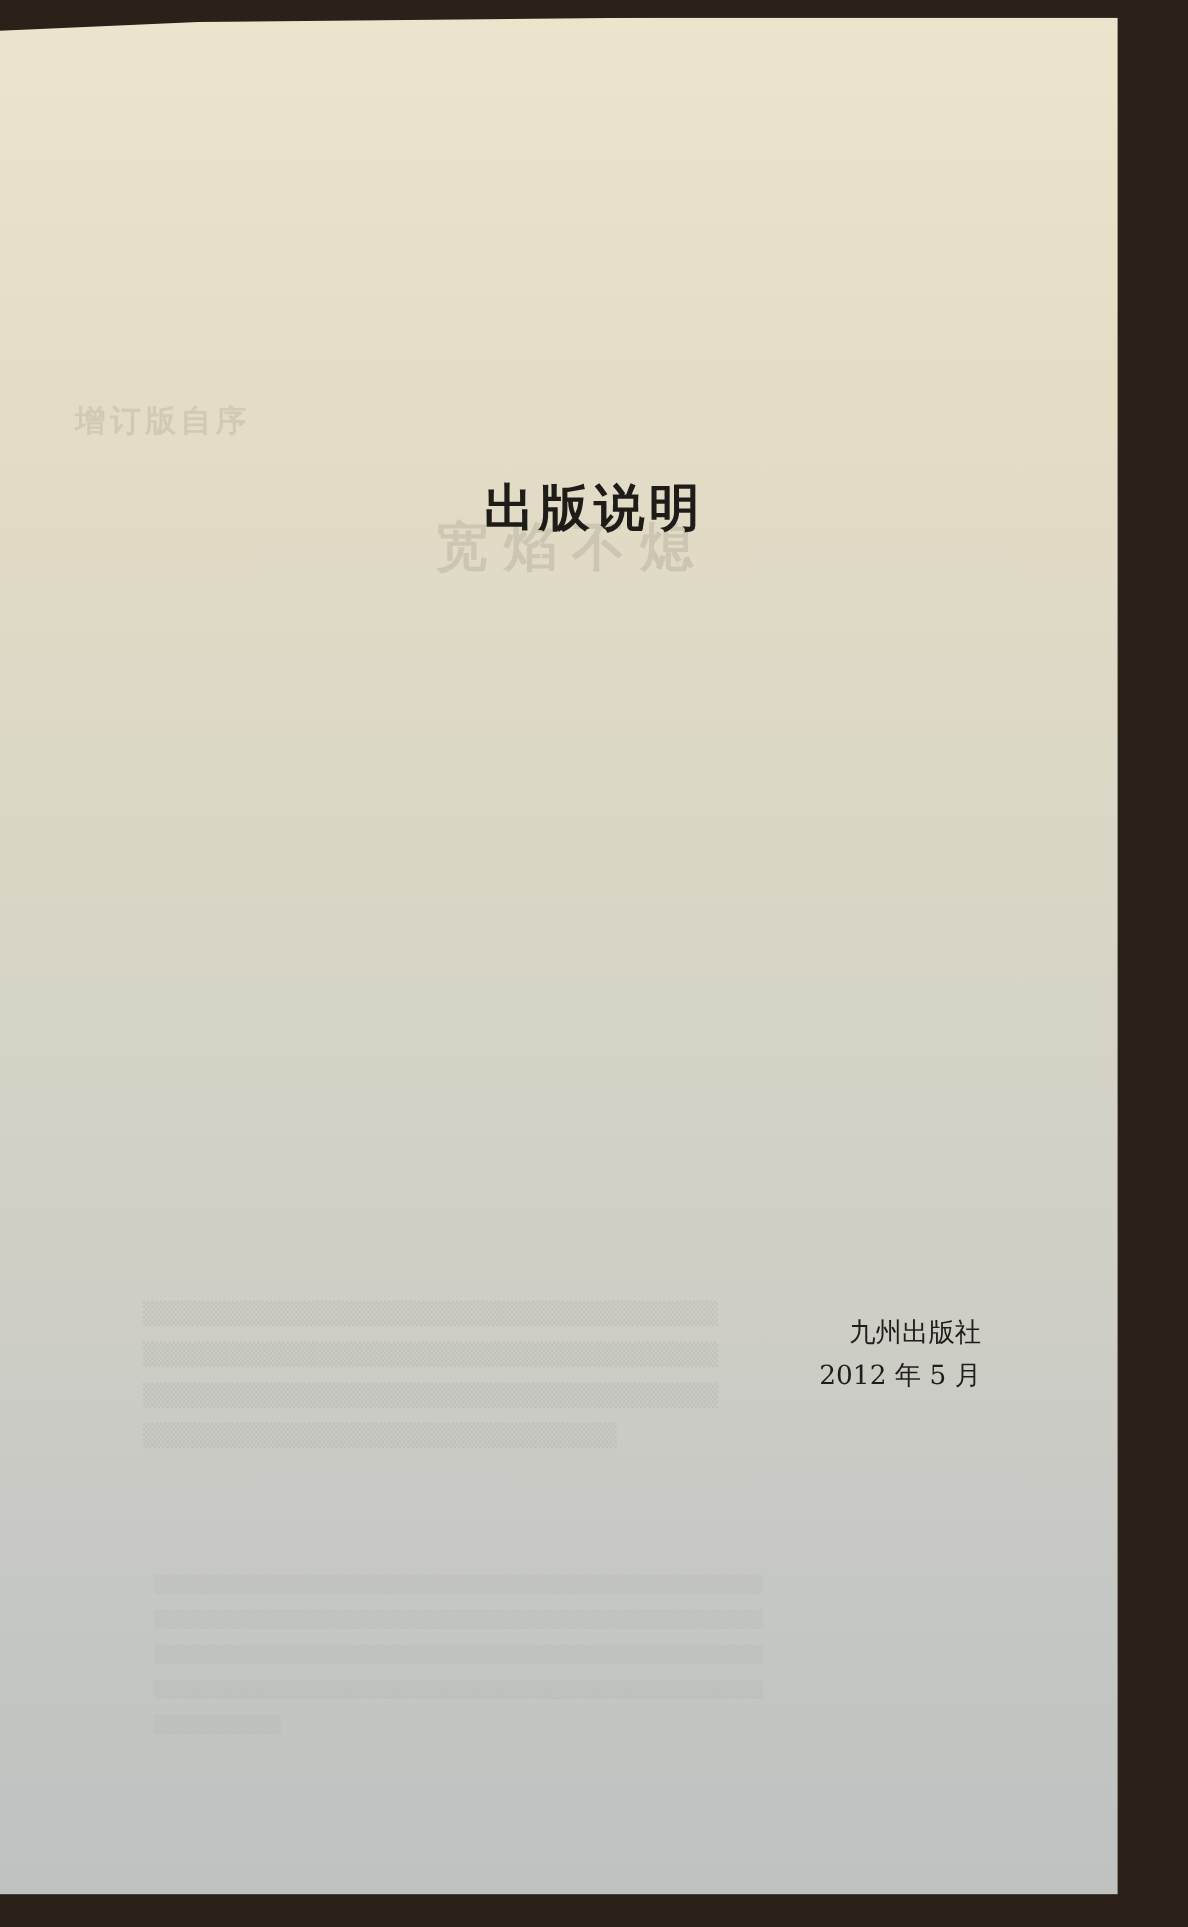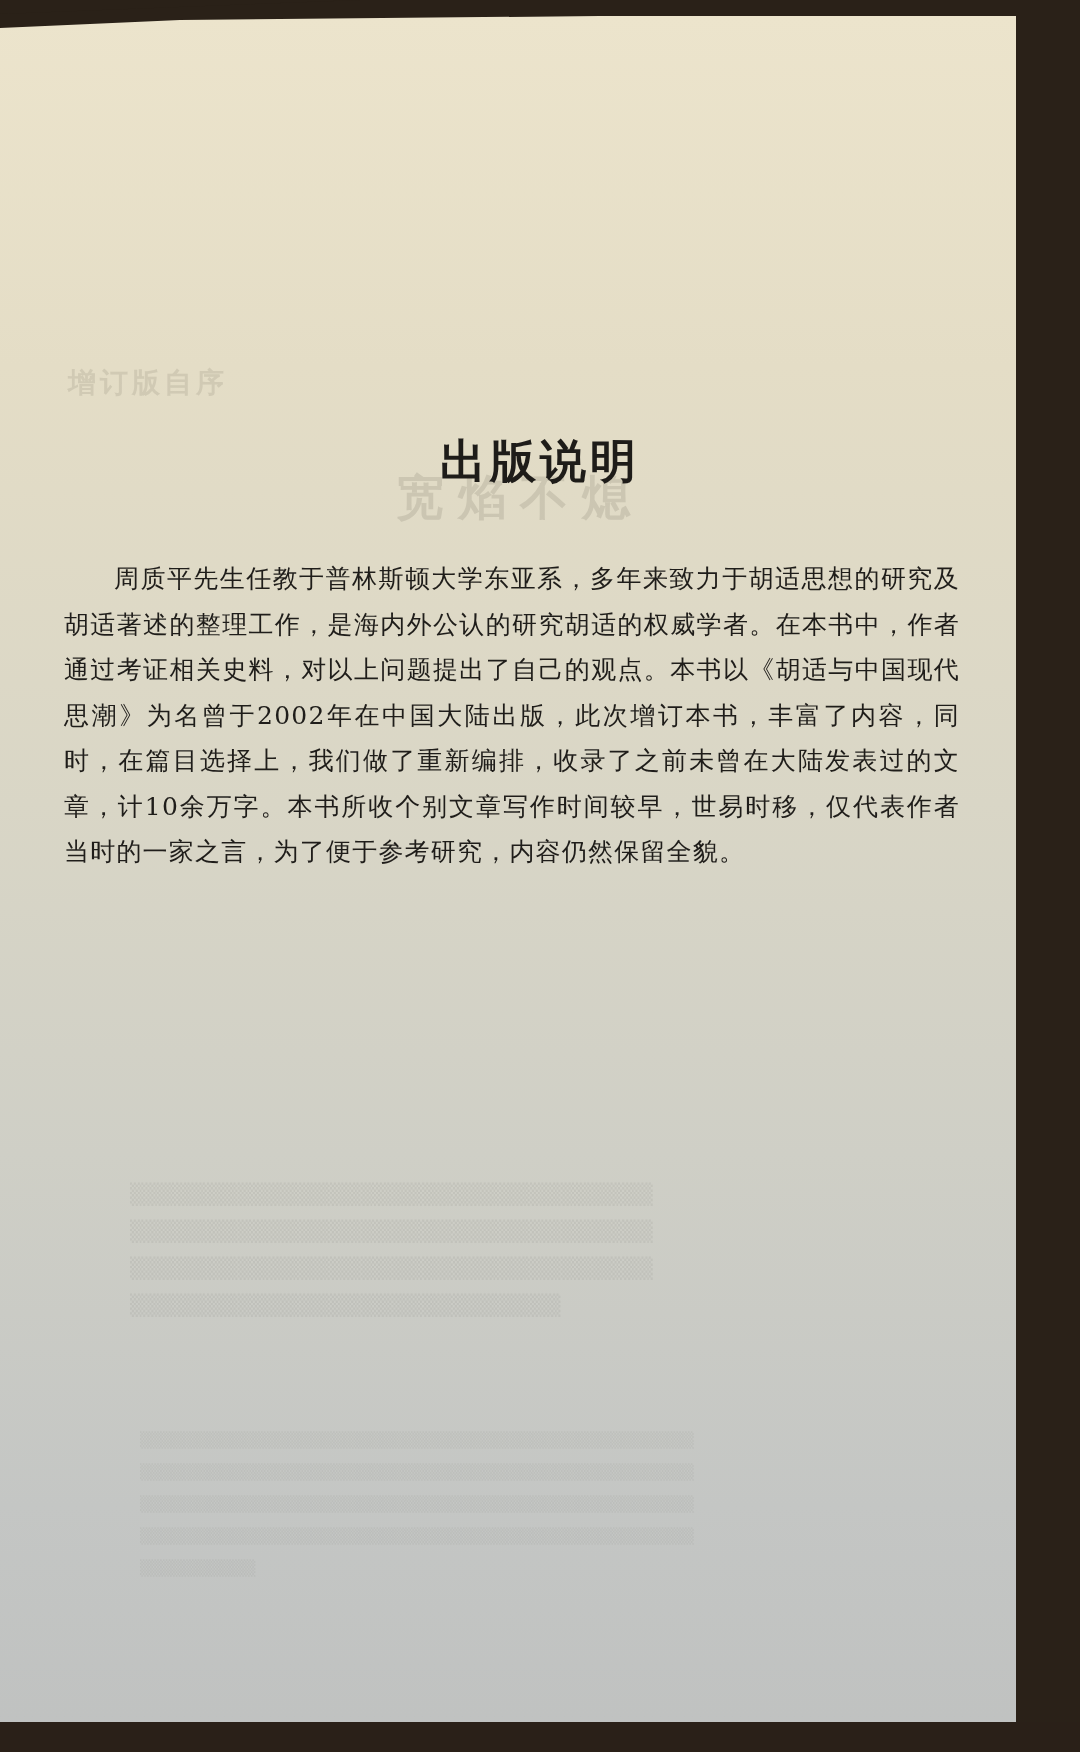--- a/index.html
+++ b/index.html
@@ -130,19 +130,22 @@
     ▒▒▒▒▒▒▒▒▒▒▒▒▒▒▒▒▒▒▒▒▒▒▒▒▒▒▒▒▒▒▒▒▒▒▒▒▒▒▒▒▒▒▒▒▒▒▒▒<br>
     ▒▒▒▒▒▒▒▒▒▒▒▒▒▒▒▒▒▒▒▒▒▒▒▒▒▒▒▒▒▒▒▒▒▒▒▒▒▒▒▒▒▒▒▒▒▒▒▒<br>
     ▒▒▒▒▒▒▒▒▒▒▒▒▒▒▒▒▒▒▒▒▒▒▒▒▒▒▒▒▒▒▒▒▒▒▒▒▒▒▒▒▒▒▒▒▒▒▒▒<br>
     ▒▒▒▒▒▒▒▒▒▒▒▒▒▒▒▒▒▒▒▒▒▒▒▒▒▒▒▒▒▒▒▒▒▒▒▒▒▒▒▒▒▒▒▒▒▒▒▒<br>
     ▒▒▒▒▒▒▒▒▒▒
   </div>
 
   <h1 class="title">出版说明</h1>
 
   <div class="body-text">
-    <p>周质平先生任教于普林斯顿大学东亚系，多年来致力于胡适思想的研究及胡适著述的整理工作，是海内外公认的研究胡适的权威学者。在本书中，作者通过考证相关史料，对以上问题提出了自己的观点。本书以《胡适与中国现代思潮》为名曾于2002年在中国大陆出版，此次增订本书，丰富了内容，同时，在篇目选择上，我们做了重新编排，收录了之前未曾在大陆发表过的文章，计10余万字。本书所收个别文章写作时间较早，世易时移，仅代表作者当时的一家之言，为了便于参考研究，内容仍然保留全貌。</p>
   </div>
 
+  <div class="signature">
+    <div>九州出版社</div>
+    <div>2012 年 5 月</div>
+  </div>
 </div>
 
 <div class="top-shadow"></div>
 <div class="bottom-edge"></div>
 
 </body></html>

